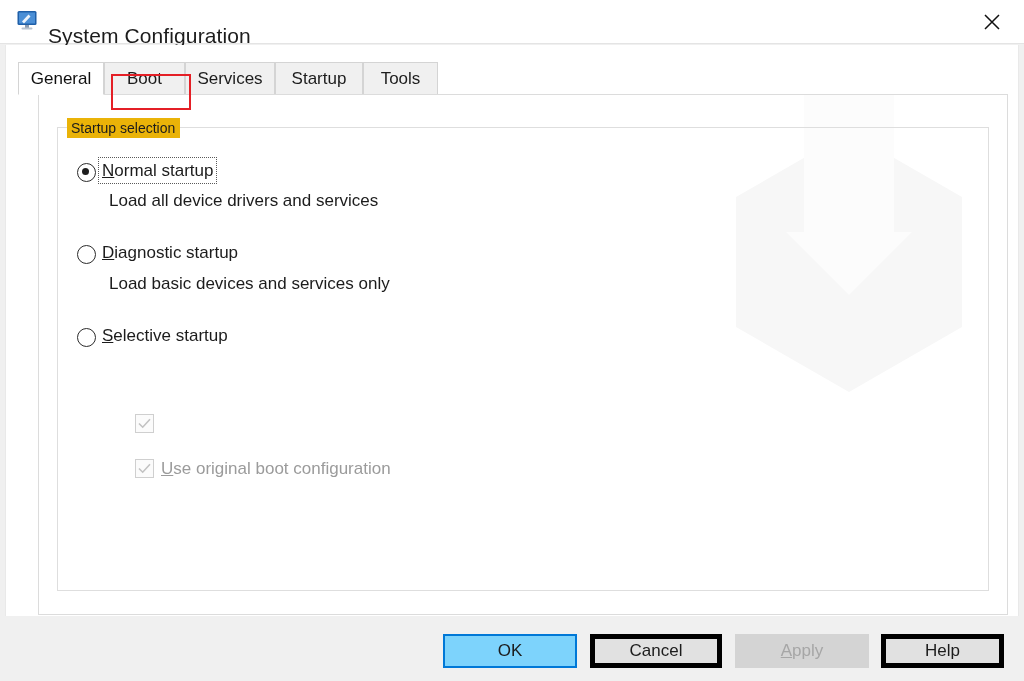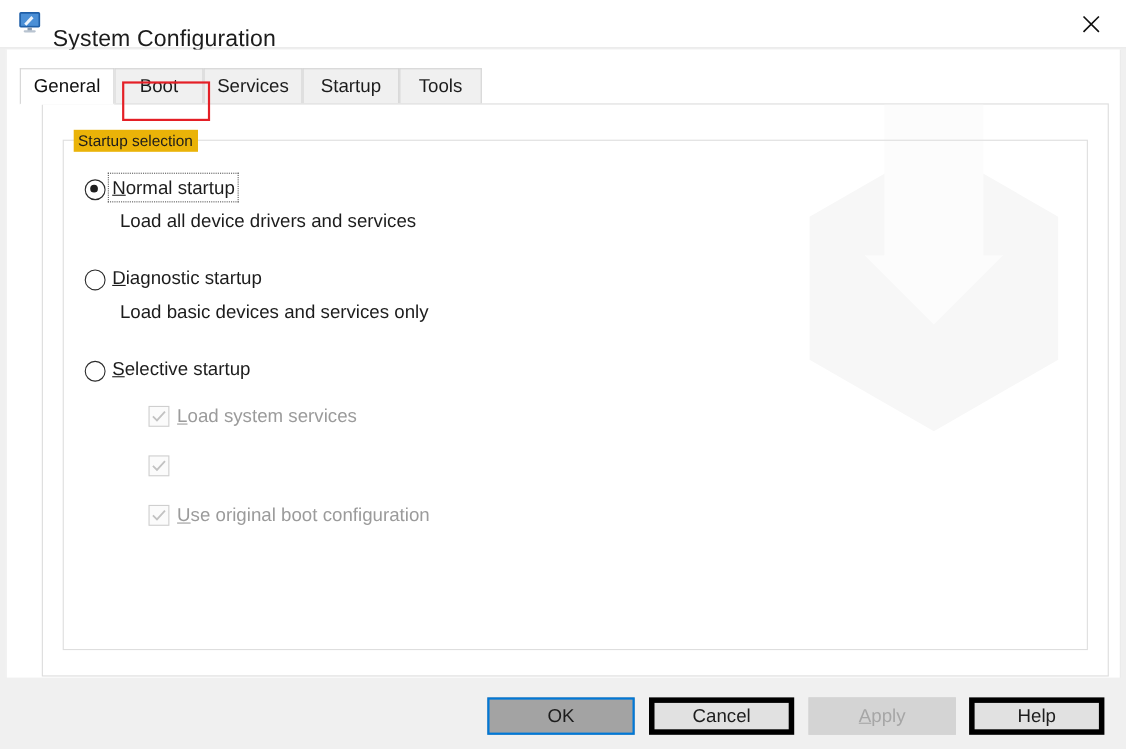--- a/index.html
+++ b/index.html
@@ -262,21 +262,21 @@
     display: flex;
     align-items: center;
     justify-content: center;
     font-size: 17px;
     color: #1c1c1c;
     cursor: default;
     white-space: nowrap;
   }
   .btn.default {
     border: 2px solid #0078d7;
-    background: #a3a3a3;
+    background: #7dd3fc;
   }
   .btn.disabled {
     color: #a6a6a6;
     background: #d4d4d4;
     border-color: #d4d4d4;
   }
   .btn .acc { text-decoration: underline; }
 </style>
 </head>
 <body>
@@ -345,28 +345,20 @@
           <div class="radio"></div>
           <div class="opt-label"><span class="acc">D</span>iagnostic startup</div>
         </div>
         <div class="desc" style="top:155px;">Load basic devices and services only</div>
 
         <div class="opt-row" style="top:205px;">
           <div class="radio"></div>
           <div class="opt-label"><span class="acc">S</span>elective startup</div>
         </div>
 
-        <div class="check-row" style="top:248px;">
-          <div class="checkbox checked">
-            <svg width="15" height="15" viewBox="0 0 15 15">
-                <path d="M2 7.5 L5.7 11.2 L13 3.2" stroke="#c2c2c2" stroke-width="1.6" fill="none"></path>
-              </svg>
-          </div>
-          <div class="check-label"><span class="acc">L</span>oad system services</div>
-        </div>
 
         <div class="check-row" style="top:293px;">
           <div class="checkbox checked">
             <svg width="15" height="15" viewBox="0 0 15 15">
                 <path d="M2 7.5 L5.7 11.2 L13 3.2" stroke="#c2c2c2" stroke-width="1.6" fill="none"></path>
               </svg>
           </div>
         </div>
 
         <div class="check-row" style="top:338px;">

